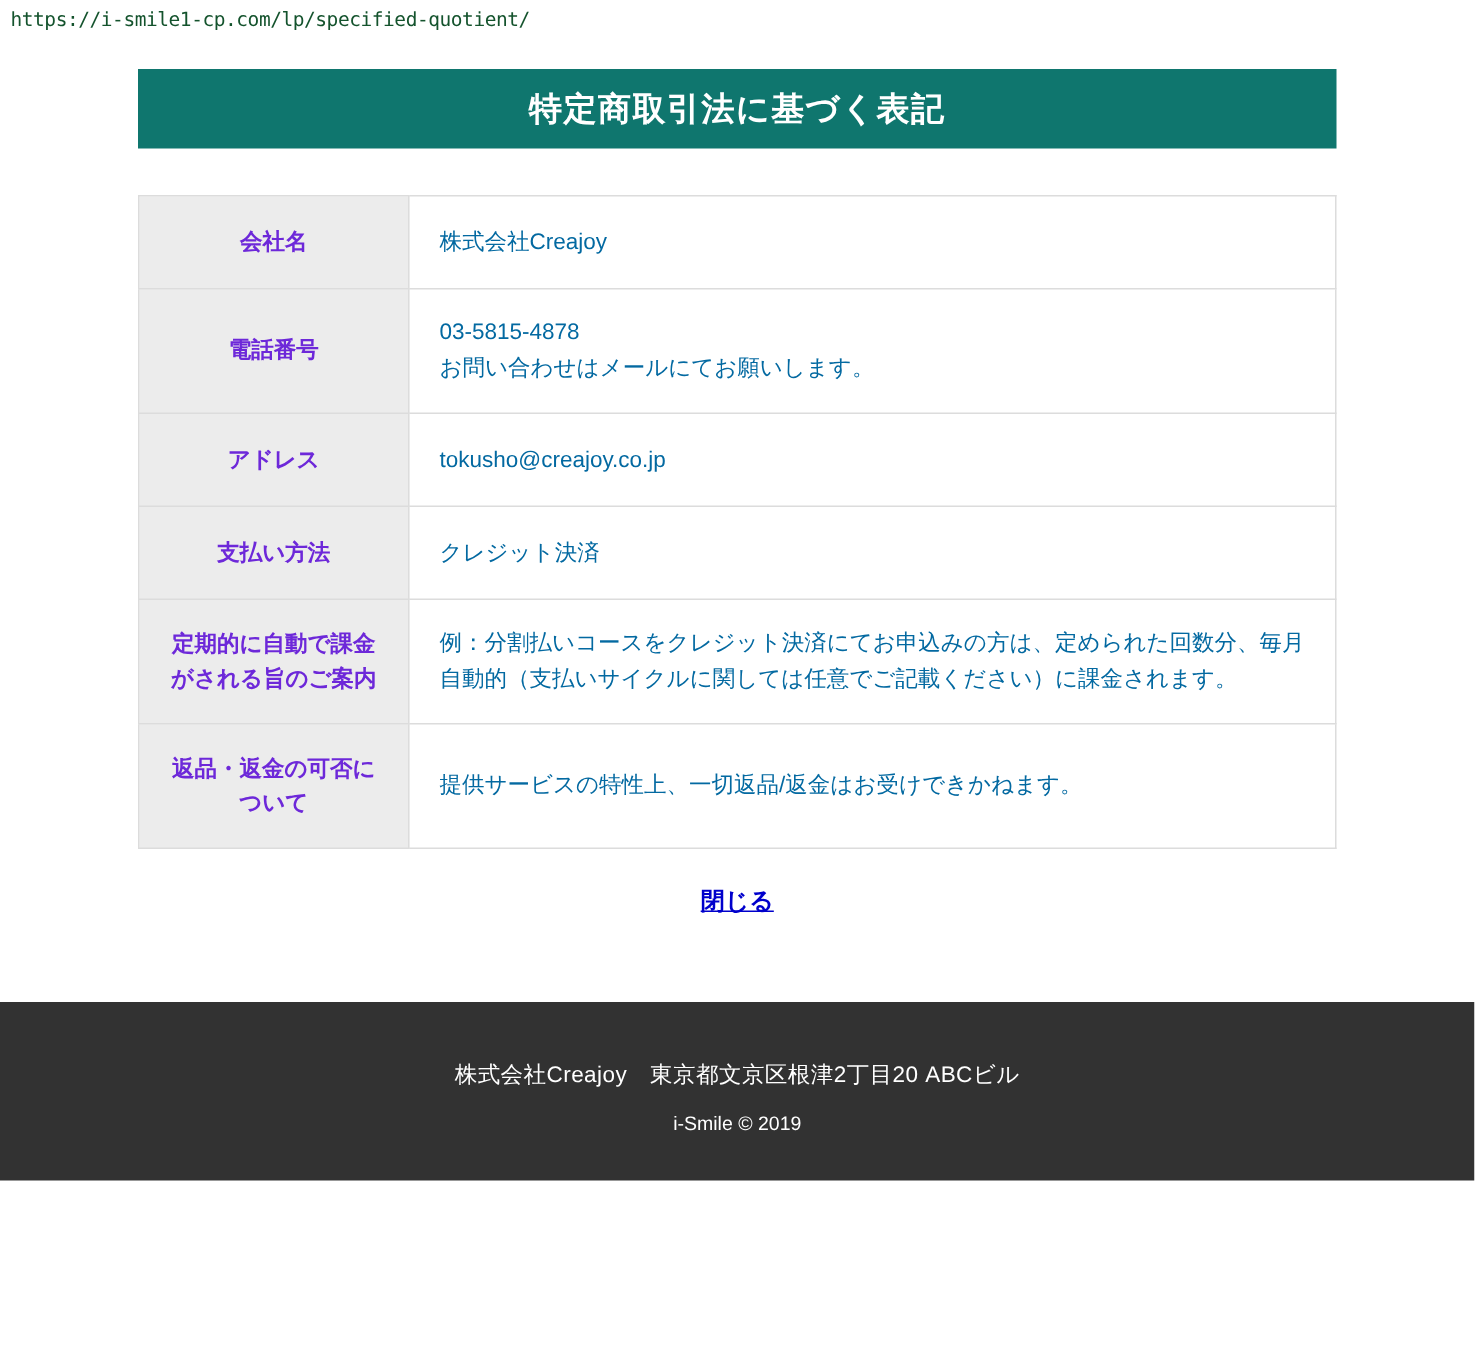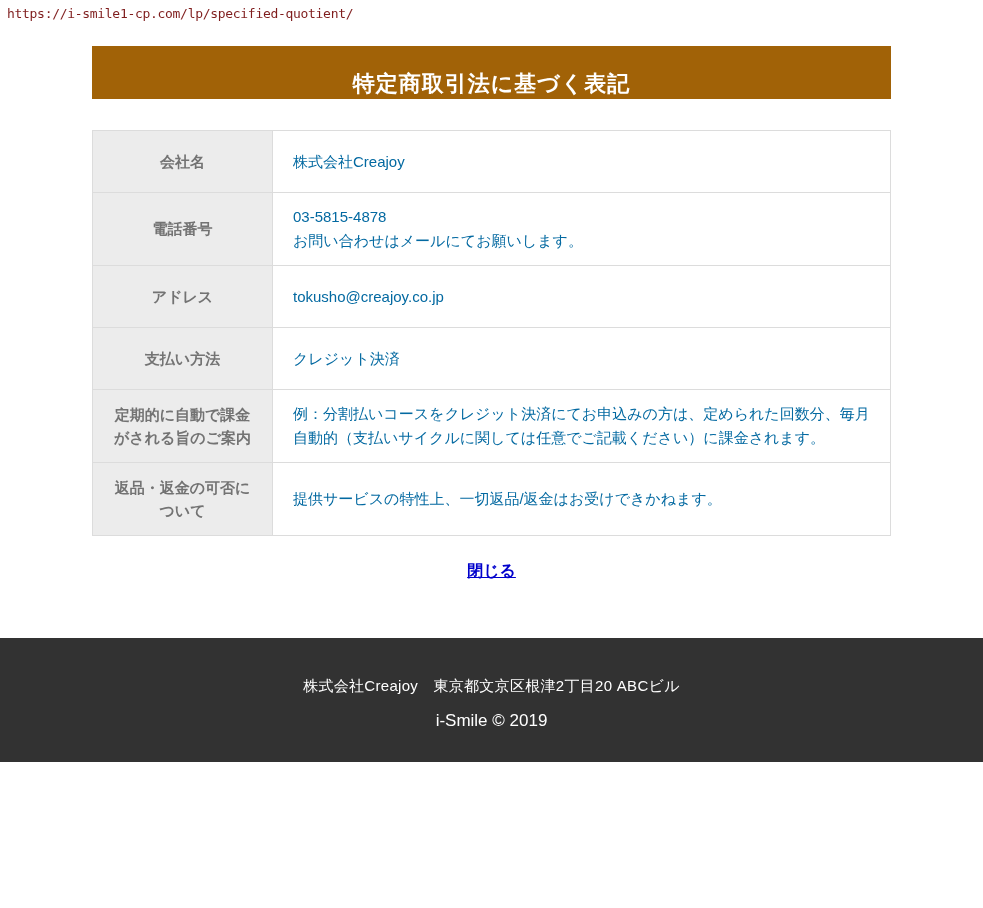--- a/index.html
+++ b/index.html
@@ -7,35 +7,35 @@
     background: #ffffff;
     width: 983px;
     font-family: "Liberation Sans", "DejaVu Sans", sans-serif;
   }
   body { min-height: 908px; }
 
   .url-bar {
     padding: 6px 0 0 7px;
     font-family: "DejaVu Sans Mono", "Liberation Mono", monospace;
     font-size: 13px;
-    color: #7f1d1d;
+    color: #14532d;
     letter-spacing: -0.3px;
   }
 
   .page {
     width: 799px;
     margin: 0 auto;
   }
 
   .page-header {
     margin-top: 25px;
     height: 53px;
-    background: #a16207;
+    background: #0f766e;
     display: flex;
-    align-items: flex-end;
+    align-items: center;
     justify-content: center;
   }
   .page-header h1 {
     color: #ffffff;
     font-size: 22px;
     font-weight: bold;
     letter-spacing: 1px;
   }
 
   table.info-table {
@@ -47,34 +47,34 @@
   table.info-table th,
   table.info-table td {
     border: 1px solid #dcdcdc;
     font-size: 15px;
     vertical-align: middle;
   }
   table.info-table th {
     width: 180px;
     background: #ececec;
     font-weight: bold;
-    color: #737373;
+    color: #6d28d9;
     text-align: center;
     padding: 10px 14px;
     line-height: 1.55;
   }
   table.info-table td {
     background: #ffffff;
     color: #0369a1;
     text-align: left;
     padding: 12px 20px;
     line-height: 1.6;
   }
   tr.row-h62  { height: 62px; }
-  tr.row-h83  { height: 73px; }
+  tr.row-h83  { height: 83px; }
 
   .close-wrap {
     text-align: center;
     margin-top: 25px;
     font-weight: bold;
   }
   .close-wrap a {
     color: #0000cc;
     font-size: 16px;
     text-decoration: underline;
@@ -89,21 +89,21 @@
     text-align: center;
     padding: 39px 0 31px 0;
   }
   .footer-address {
     font-size: 15px;
     font-weight: 500;
     letter-spacing: 0.3px;
   }
   .footer-copy {
     margin-top: 15px;
-    font-size: 17px;
+    font-size: 13px;
     font-weight: 500;
   }
 </style>
 </head>
 <body>
 
 <div class="url-bar">https://i-smile1-cp.com/lp/specified-quotient/</div>
 
 <div class="page">
 

